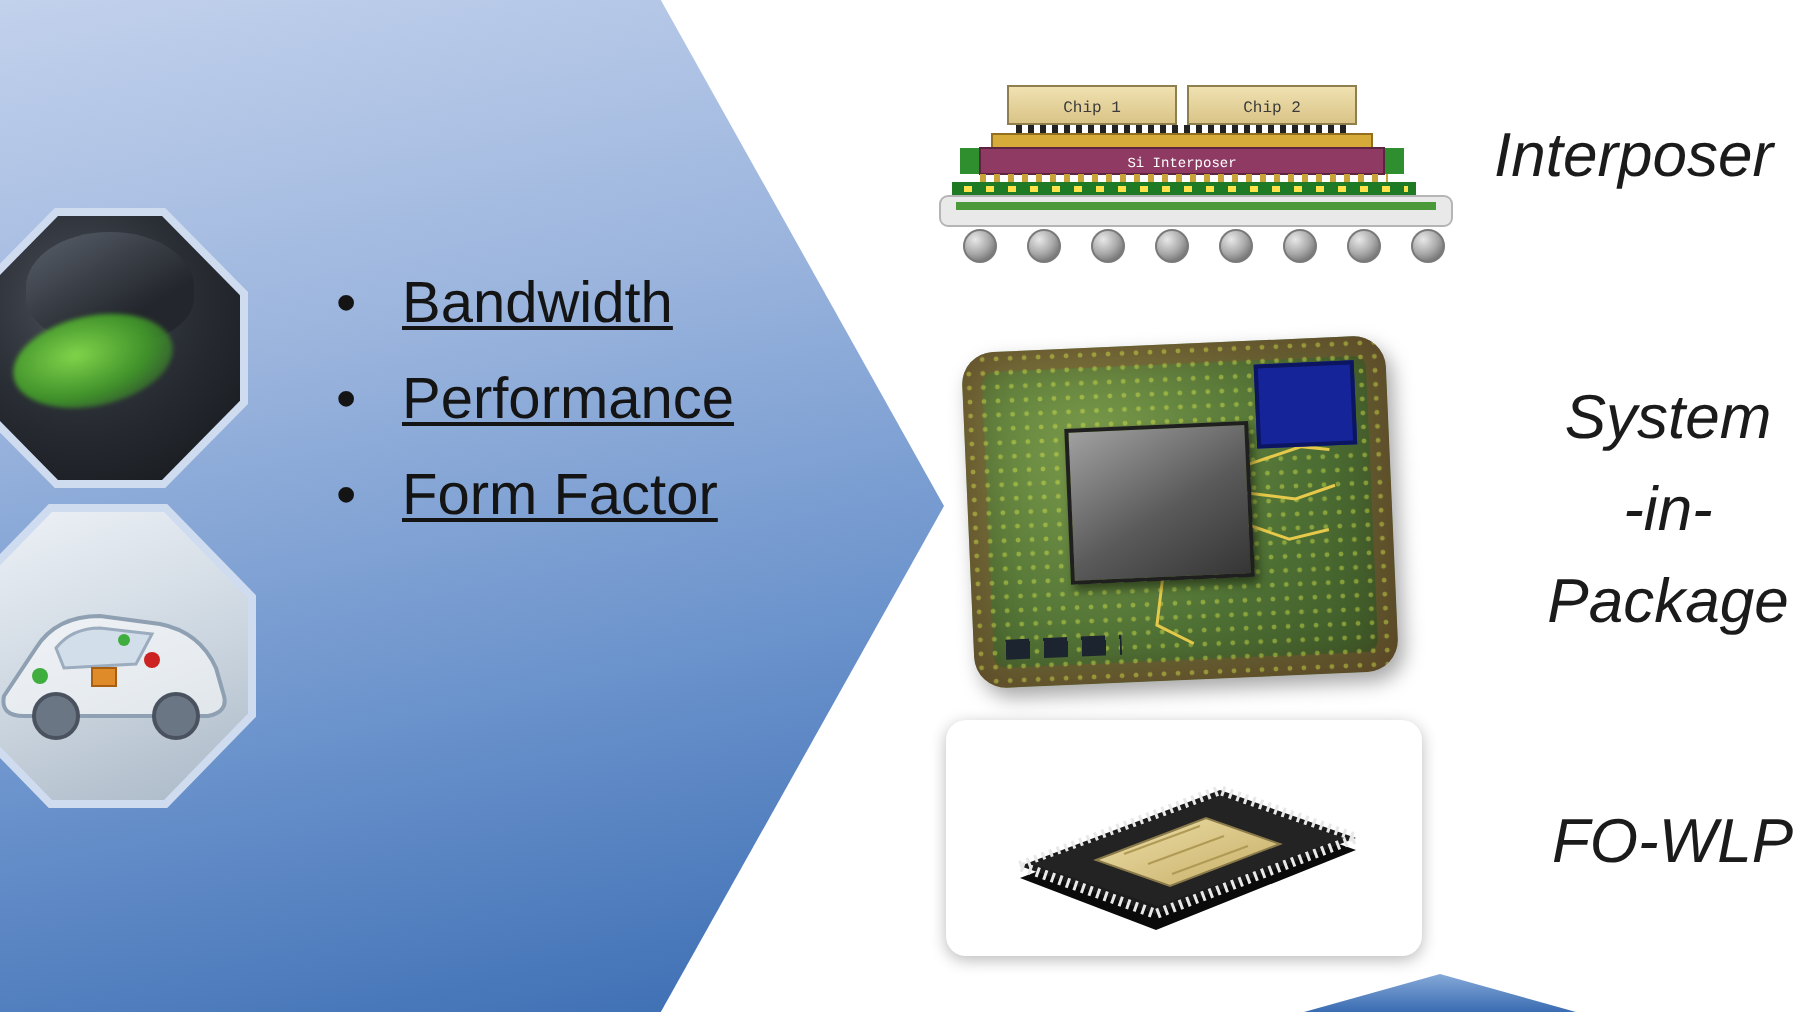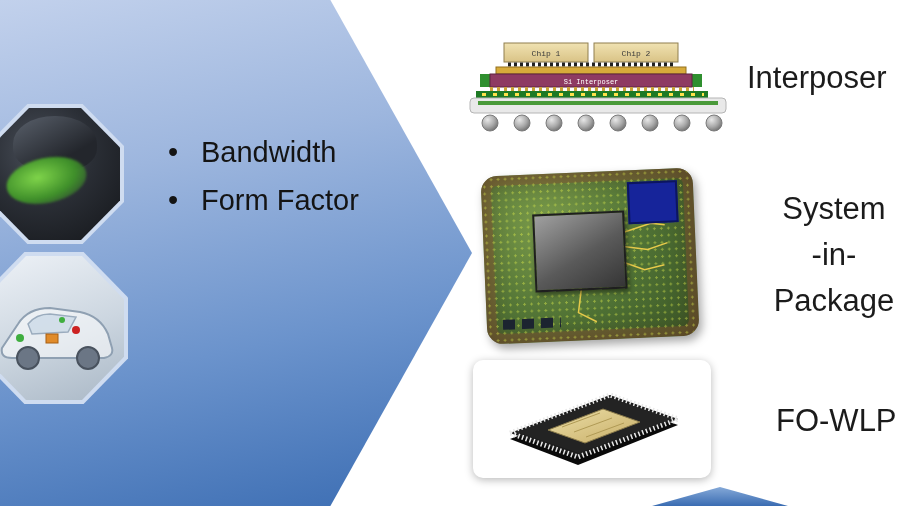--- a/index.html
+++ b/index.html
@@ -26,28 +26,28 @@
     border-radius:50%;transform:rotate(-12deg);filter:blur(1px);}
   .helmet-dome{position:absolute;left:18%;top:6%;width:64%;height:42%;
     background:linear-gradient(150deg,#5a616c,#23262c 70%);border-radius:50% 50% 40% 40%;}
   .car-bg{width:100%;height:100%;position:relative;
     background:linear-gradient(160deg,#eef2f7 0%,#ccd6e0 55%,#aab8c6 100%);}
   .car-bg svg{position:absolute;inset:0;}
 
   
   .bullets{position:absolute;left:168px;top:128px;margin:0;padding:0;list-style:none;
     font-size:29px;color:#141414;}
-  .bullets li{line-height:48px;padding-left:33px;position:relative;white-space:nowrap;}
+  .bullets li{line-height:48px;padding-left:33px;position:relative;white-space:nowrap;text-decoration:underline;}
   .bullets li::before{content:"\2022";position:absolute;left:0;top:0;}
 
   
   .interposer-diagram{position:absolute;left:468px;top:40px;width:268px;height:96px;font-family:Liberation Mono, monospace;}
 
   
-  .rlabel{position:absolute;color:#1b1b1b;font-size:31px;}
+  .rlabel{position:absolute;color:#1b1b1b;font-size:31px;font-style:italic;}
   .lbl-interposer{left:747px;top:60px;white-space:nowrap;}
   .lbl-sip{left:751px;top:186px;width:166px;text-align:center;line-height:46px;}
   .lbl-fowlp{left:776px;top:403px;white-space:nowrap;}
 
   
   .sip-photo{position:absolute;left:484px;top:172px;width:212px;height:168px;
     border-radius:16px;overflow:hidden;transform:rotate(-2.5deg);
     background:radial-gradient(circle at 30% 30%,#7a9a4a 0%,#4e7034 55%,#3a5526 100%);
     box-shadow:3px 5px 10px rgba(0,0,0,.35), inset 0 0 0 10px rgba(140,80,50,.40), inset 0 0 26px rgba(60,30,20,.55);}
   .sip-mesh{position:absolute;inset:0;
@@ -98,20 +98,21 @@
         <circle cx="92" cy="74" r="4" fill="#cc2222"></circle>
         <circle cx="36" cy="82" r="4" fill="#3fae3f"></circle>
         <circle cx="78" cy="64" r="3" fill="#3fae3f"></circle>
       </svg>
     </div>
   </div>
 </div>
 
 <ul class="bullets">
   <li><span>Bandwidth</span></li>
+  <li><span>Performance</span></li>
   <li><span>Form Factor</span></li>
 </ul>
 
 <div class="interposer-diagram">
   <svg viewBox="0 0 268 96" width="268" height="96">
     <defs>
       <radialGradient id="ballGrad" cx="35%" cy="30%" r="75%">
         <stop offset="0%" stop-color="#e8e8e8"></stop>
         <stop offset="60%" stop-color="#a8a8a8"></stop>
         <stop offset="100%" stop-color="#707070"></stop>

